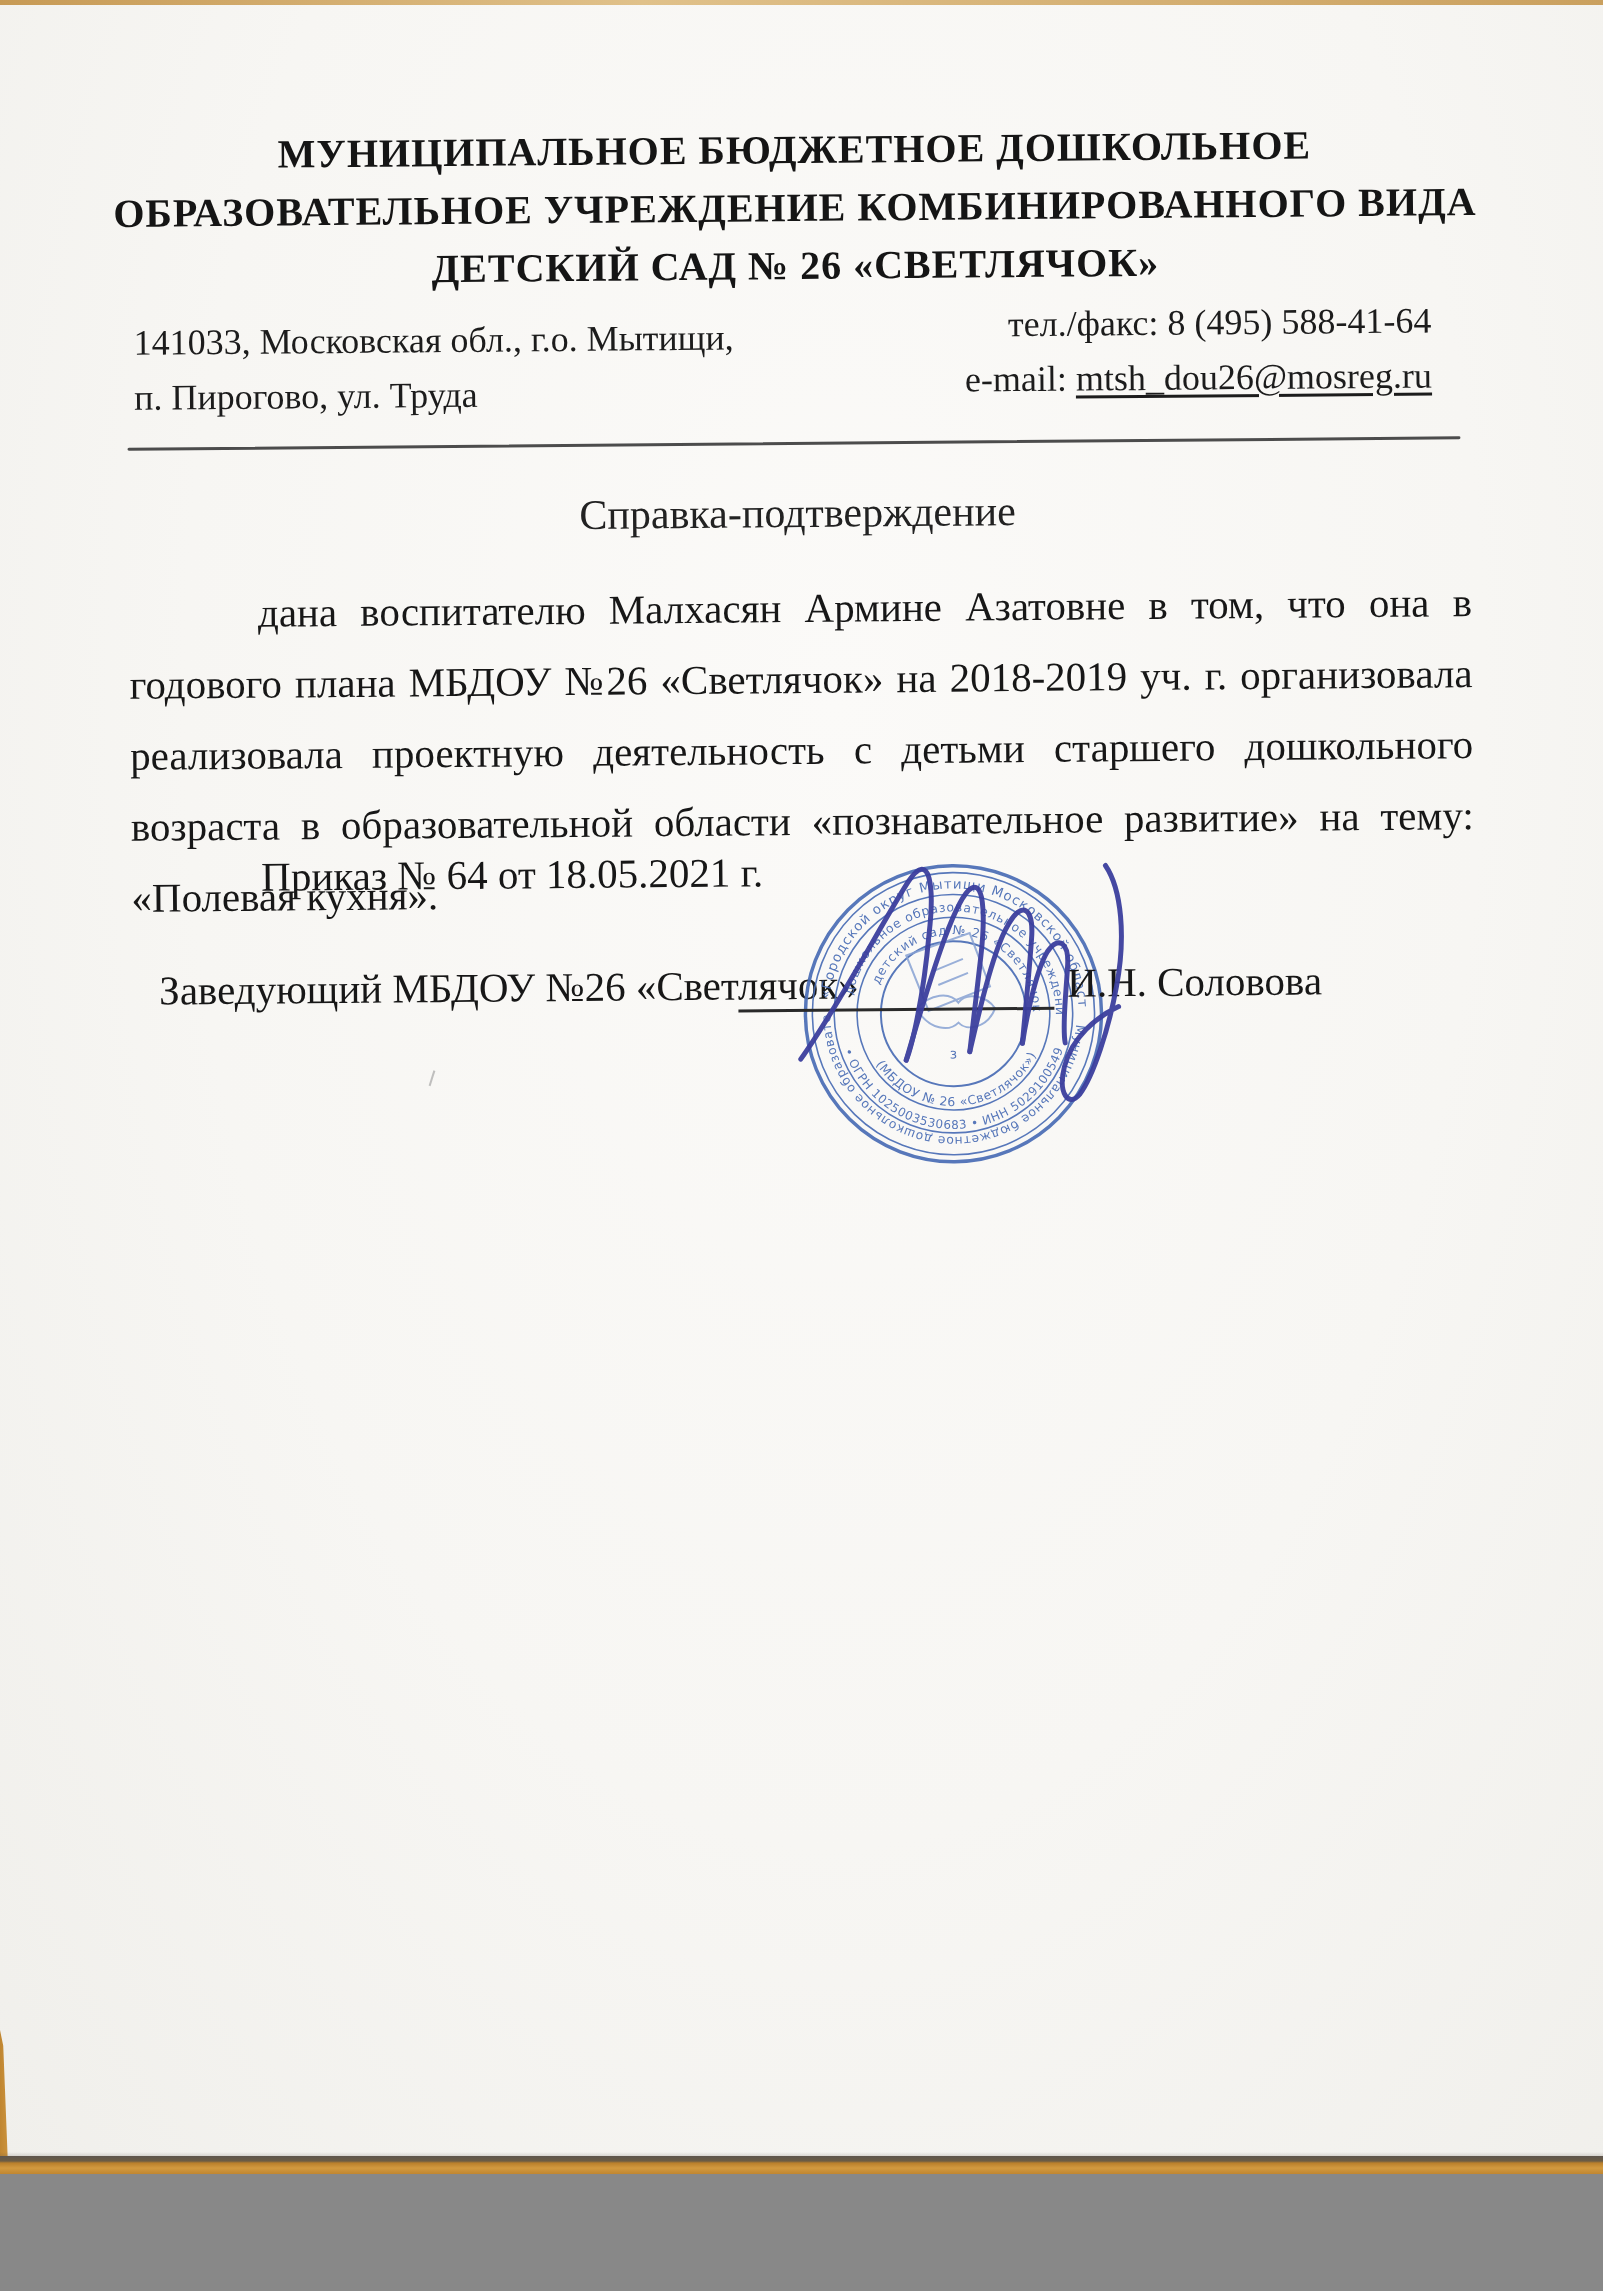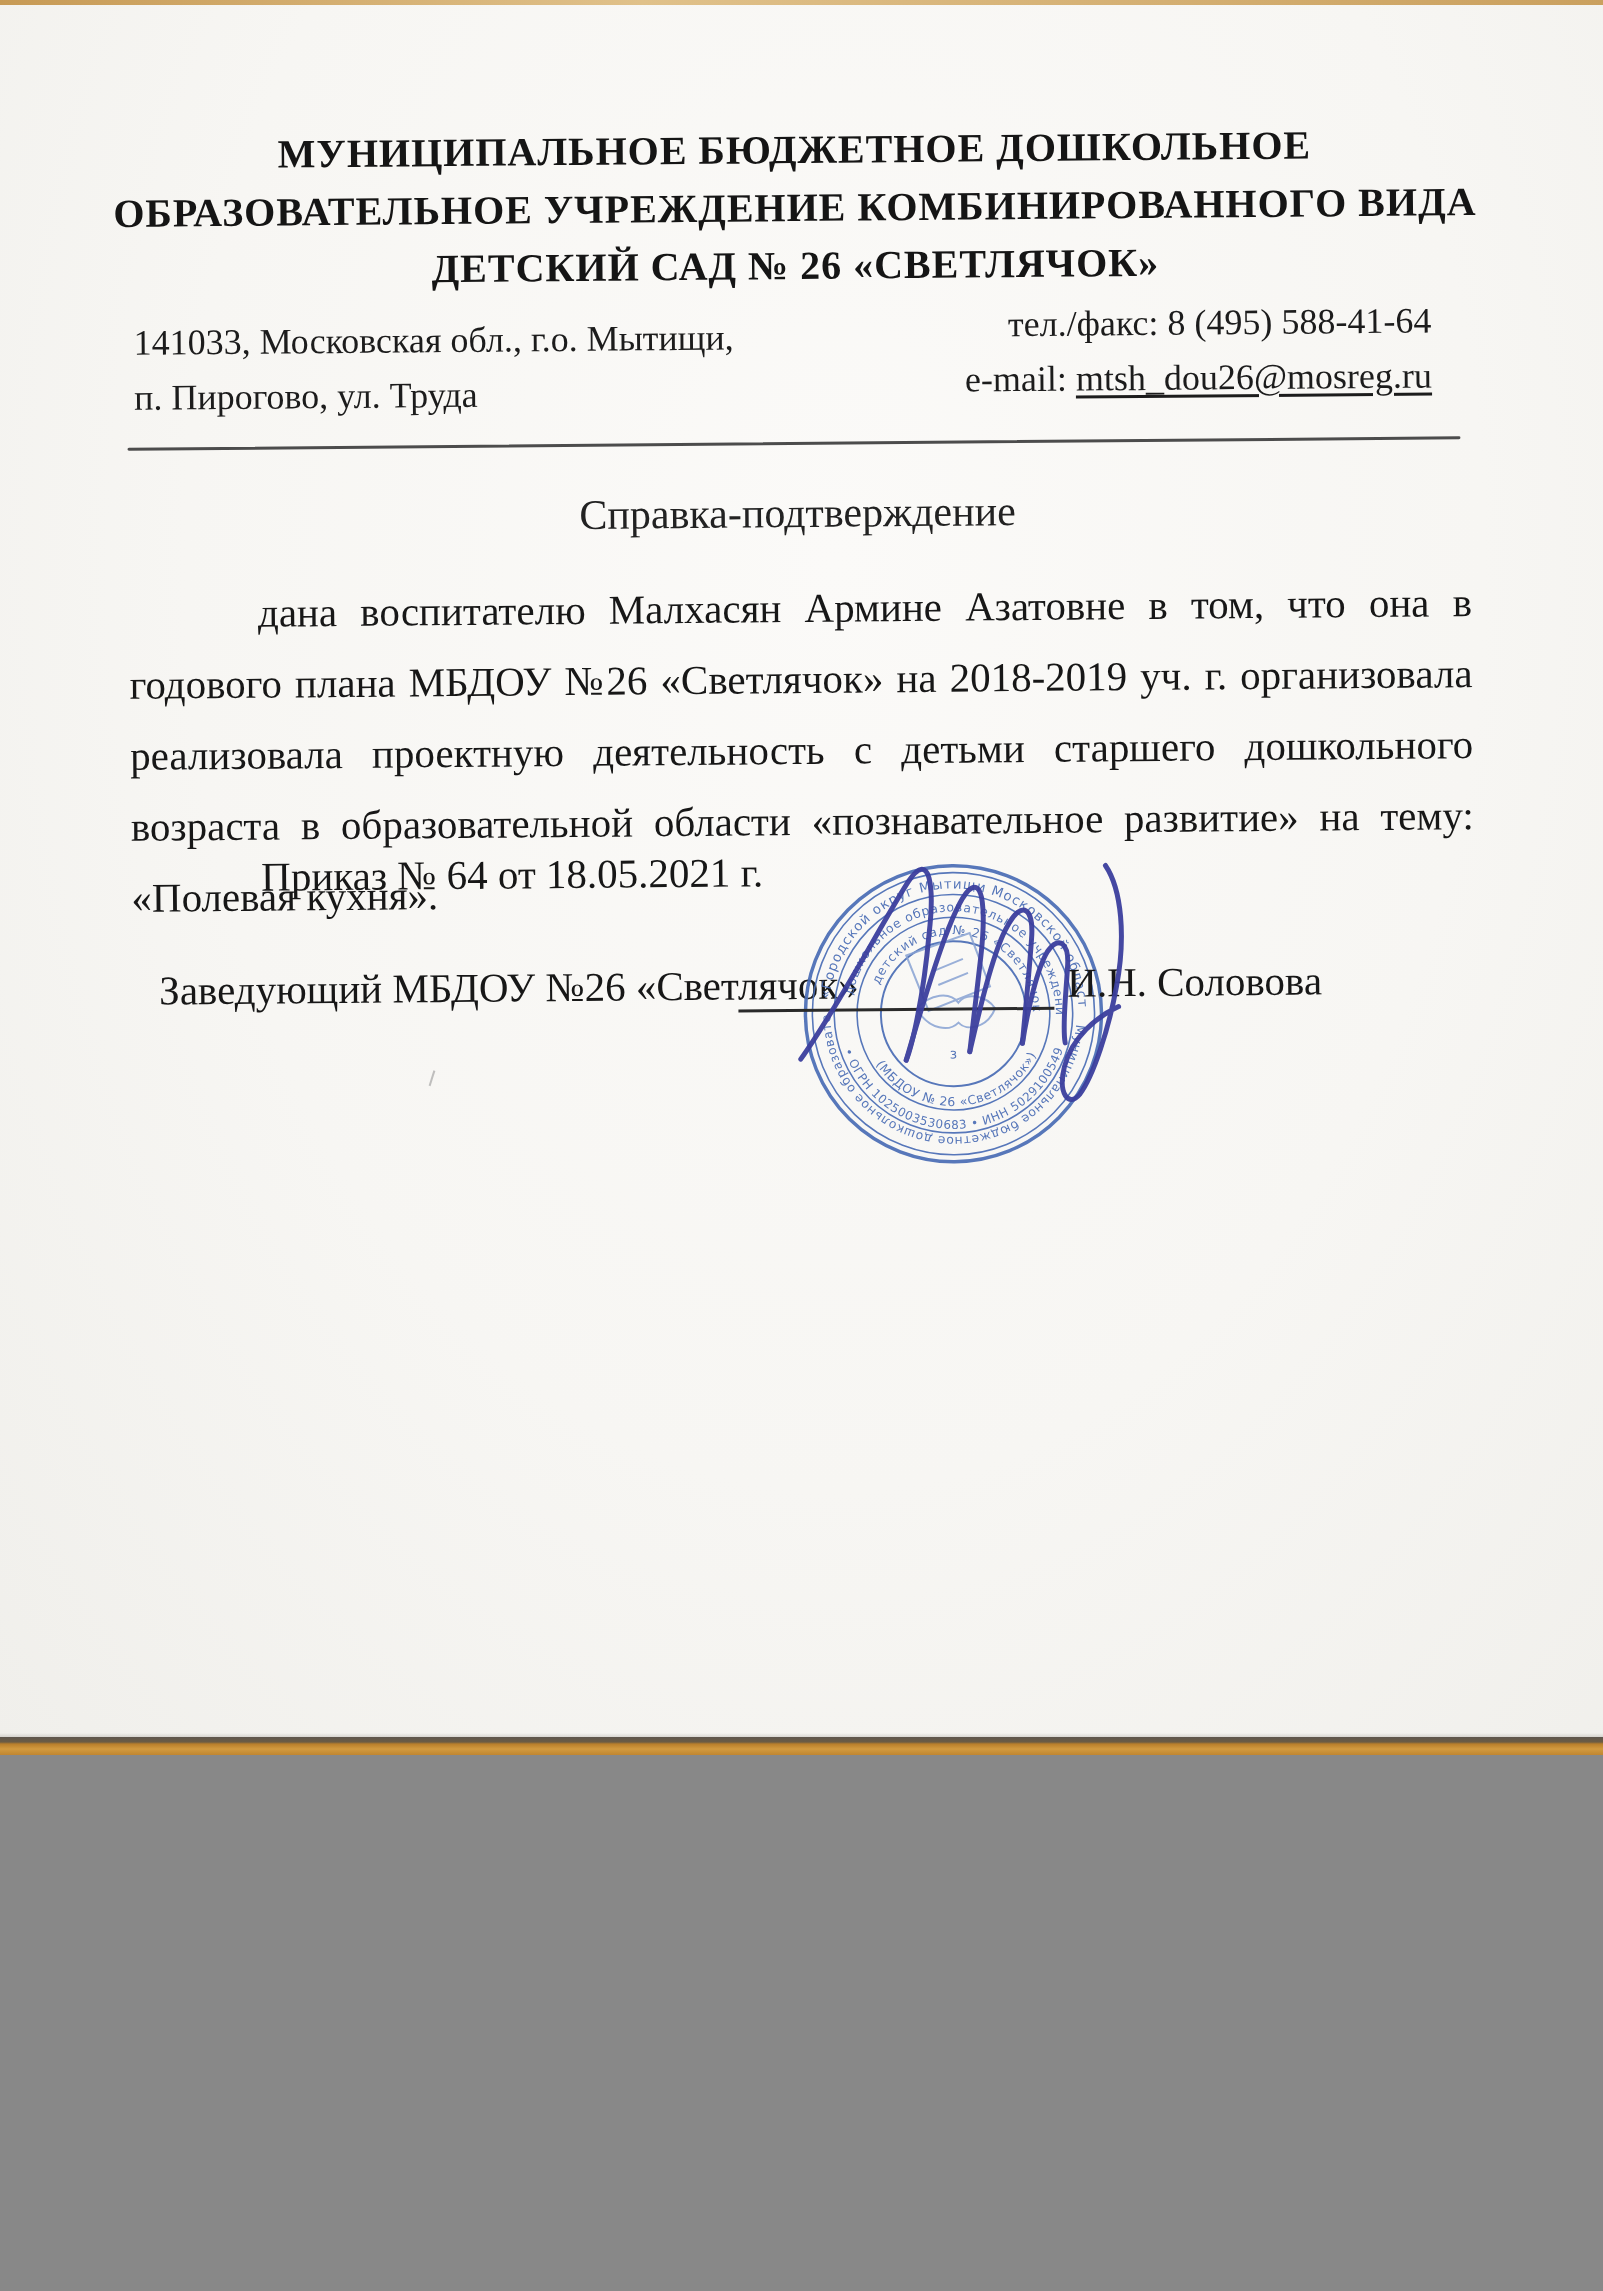--- a/index.html
+++ b/index.html
@@ -1,18 +1,18 @@
 <!DOCTYPE html>
 <html><head>
 <meta charset="utf-8">
 <style>
   html,body{margin:0;padding:0;background:#888;}
   .page{
     position:relative;
-    width:1604px;height:1755px;
+    width:1604px;height:2174px;
     overflow:hidden;
     background:
       radial-gradient(ellipse at 52% 32%, #fbfaf8 0%, #f7f6f3 55%, #f0efeb 100%);
     font-family:"Liberation Serif", serif;
     color:#1e1e1e;
   }
   
   .wood-top{position:absolute;left:0;top:0;width:100%;height:5px;
     background:linear-gradient(90deg,#c79a55,#e0c18a 40%,#caa05e);}
   .wood-bottom{position:absolute;left:0;bottom:0;width:100%;height:18px;

